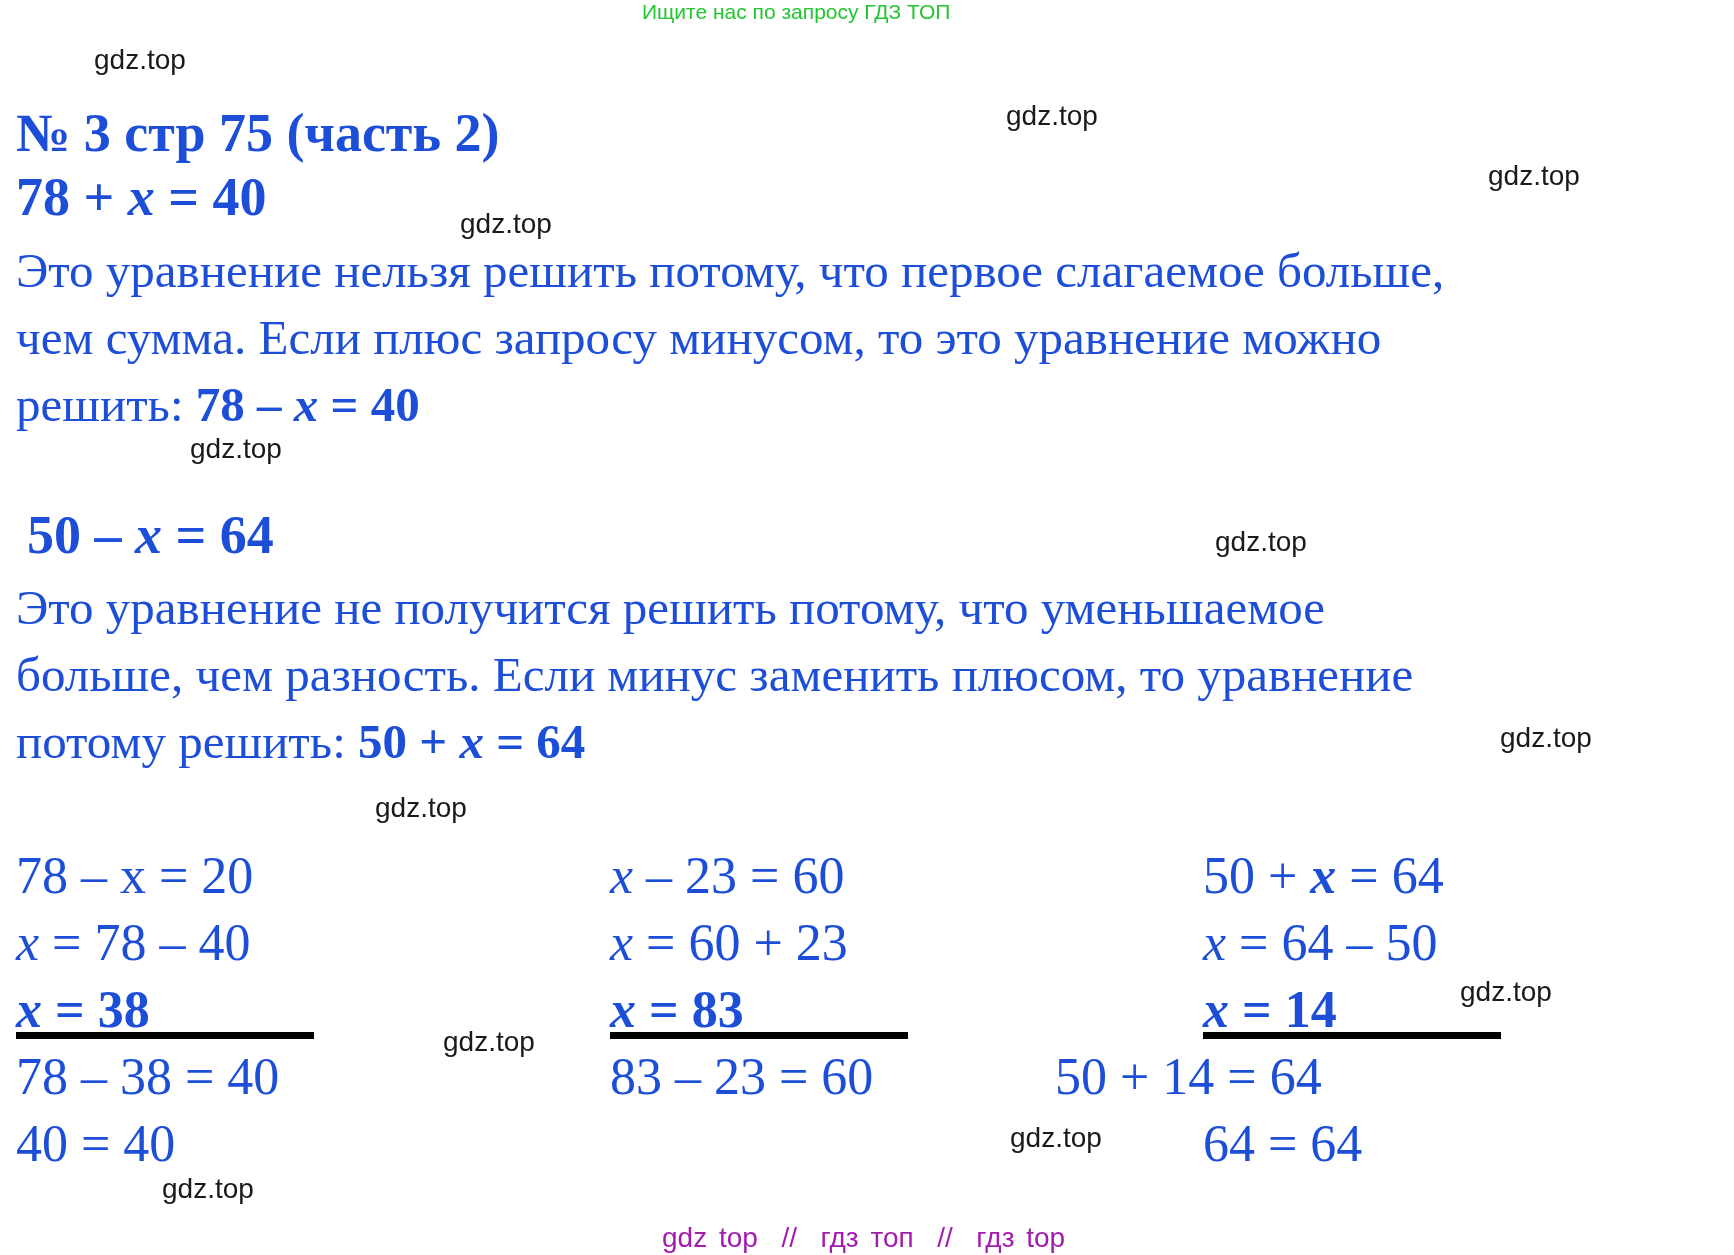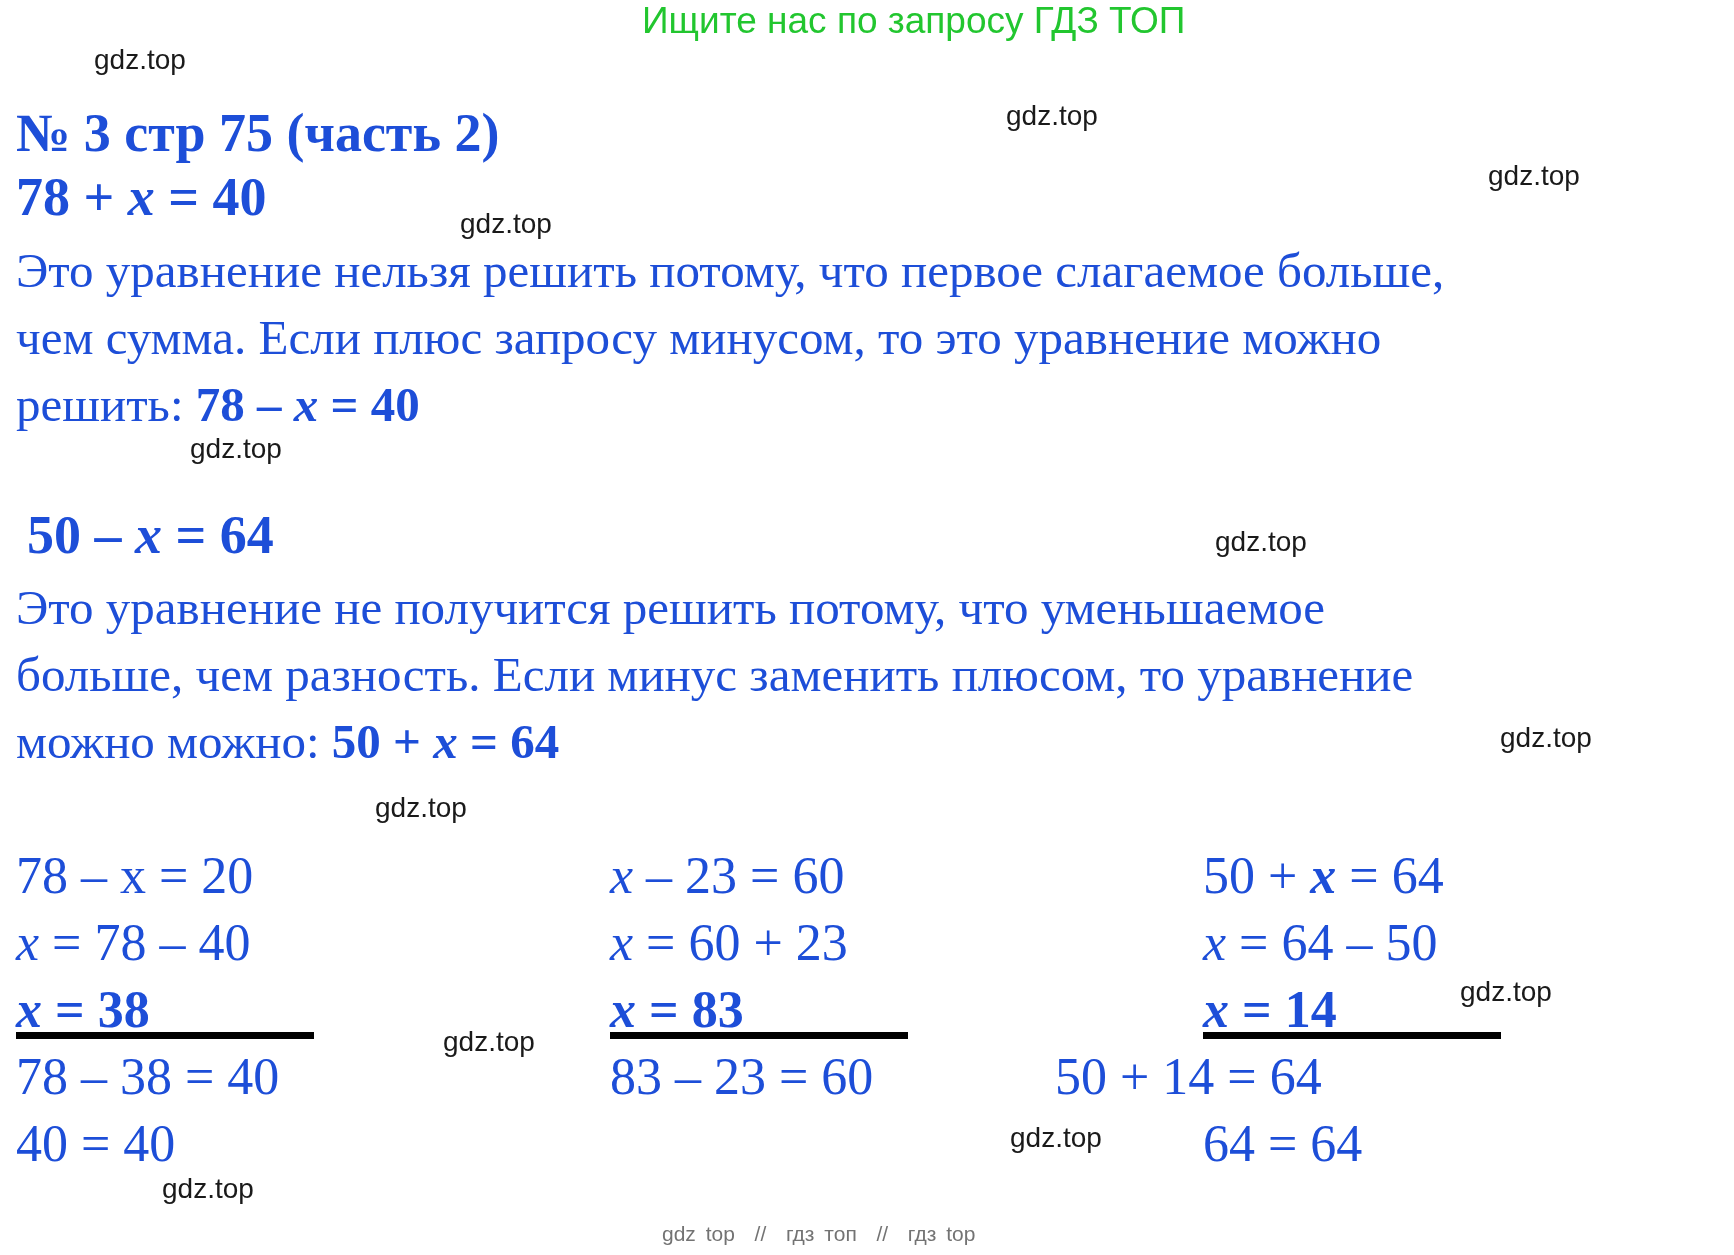--- a/index.html
+++ b/index.html
@@ -1,21 +1,21 @@
 <!DOCTYPE html>
 <html><head>
 <meta charset="utf-8">
 <style>
   html, body { margin:0; padding:0; background:#ffffff; }
   body { width:1734px; height:1255px; position:relative; overflow:hidden; }
   .serif { font-family: "Liberation Serif", "DejaVu Serif", serif; color:#1d4ed8; }
   .sans { font-family: "Liberation Sans", "DejaVu Sans", sans-serif; }
   .abs { position:absolute; white-space:nowrap; }
-  .banner { color:#22c62f; font-size:37px; }
-  .footer { color:#737373; font-size:21px; word-spacing:4px; }
+  .banner { color:#22c62f; font-size:21px; }
+  .footer { color:#a21caf; font-size:28px; word-spacing:4px; }
   .wm { font-size:28px; color:#1a1a1a; }
   .title { font-size:54px; font-weight:bold; }
   .eq-bold { font-size:54px; font-weight:bold; }
   .para { font-size:49px; line-height:67px; }
   .para b { font-weight:bold; }
   i { font-style:italic; }
   .col { font-size:52px; line-height:67px; }
   .col .line { display:block; height:67px; }
   .col .ans { font-weight:bold; }
   .rule { position:absolute; height:7px; background:#000; }
@@ -46,21 +46,21 @@
   <div>Это уравнение нельзя решить потому, что первое слагаемое больше,</div>
   <div>чем сумма. Если плюс запросу минусом, то это уравнение можно</div>
   <div><span>решить: </span><b><span>78 – </span><i>x</i><span> = 40</span></b></div>
 </div>
 
 <div class="abs serif eq-bold" style="left:27px; top:504px;"><span>50 – </span><i>x</i><span> = 64</span></div>
 
 <div class="abs serif para" style="left:16px; top:574px;">
   <div>Это уравнение не получится решить потому, что уменьшаемое</div>
   <div>больше, чем разность. Если минус заменить плюсом, то уравнение</div>
-  <div><span>можно можно: </span><b><span>50 + </span><i>x</i><span> = 64</span></b></div>
+  <div><span>потому решить: </span><b><span>50 + </span><i>x</i><span> = 64</span></b></div>
 </div>
 
 <div class="abs serif col" style="left:16px; top:842px;">
   <span class="line">78 – x = 20</span>
   <span class="line"><i>x</i><span> = 78 – 40</span></span>
   <span class="line ans"><i>x</i><span> = 38</span></span>
   <span class="line">78 – 38 = 40</span>
   <span class="line">40 = 40</span>
 </div>
 <div class="rule" style="left:16px; top:1032px; width:298px;"></div>

